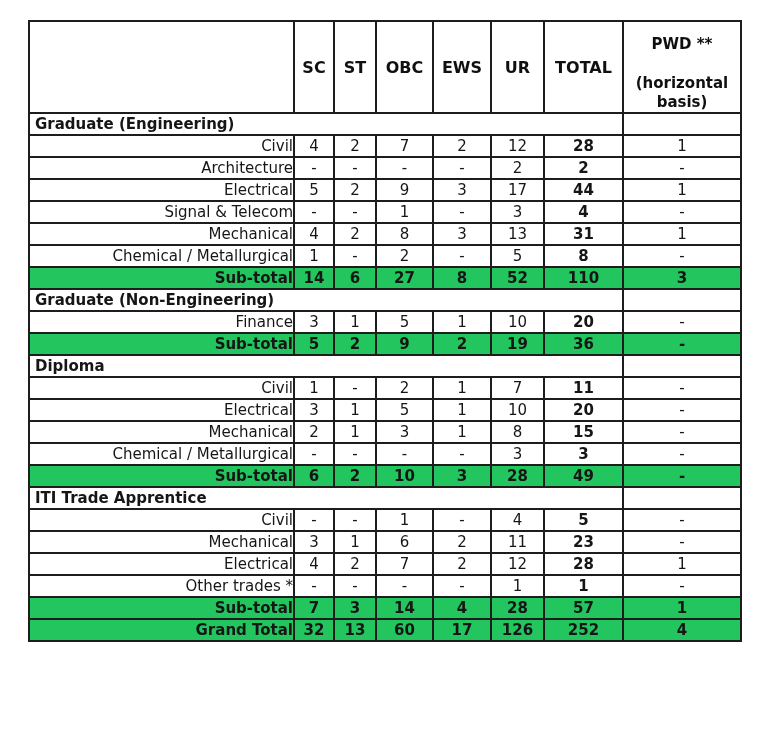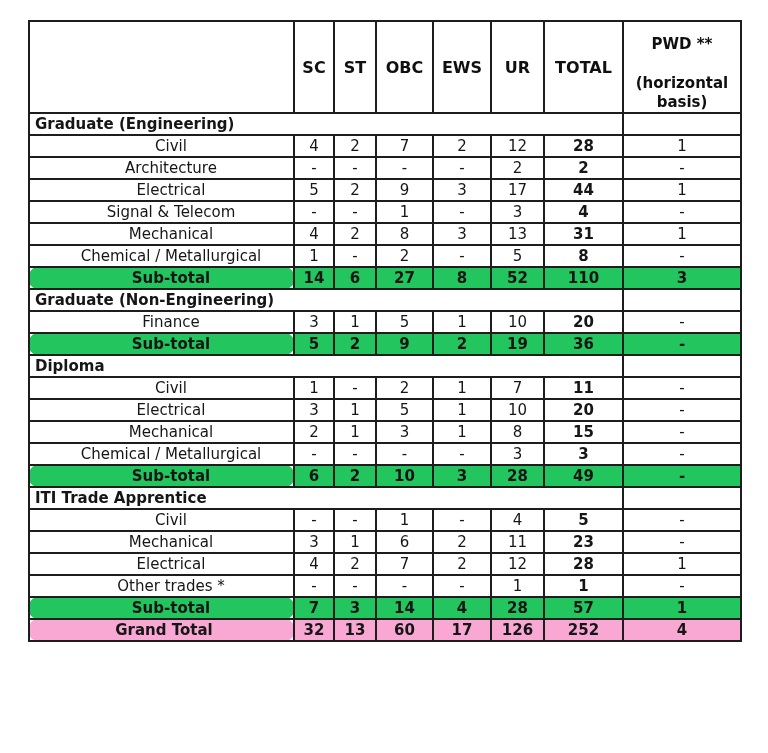--- a/index.html
+++ b/index.html
@@ -17,25 +17,25 @@
   }
   .pwd-inner{
     display:flex;flex-direction:column;align-items:center;
     padding-top:13px;gap:20px;height:100%;box-sizing:border-box;
     font-size:15px;line-height:19px;white-space:normal;
   }
   tbody td{
     height:22px;padding:0;font-size:15px;text-align:center;
     vertical-align:middle;color:#161616;background:#ffffff;
   }
-  .label-cell{text-align:center;padding-left:19px;border-radius:9px;}
+  .label-cell{text-align:right;padding-left:19px;}
   .section-title{text-align:left;padding-left:5px;font-weight:bold;font-size:15px;}
   .total-col{font-weight:bold;}
   .subtotal-row td{background:#22c55e;font-weight:bold;}
-  .grand-row td{background:#f9a8d4;font-weight:bold;}
+  .grand-row td{background:#22c55e;font-weight:bold;}
   .grand-row .label-cell{padding-left:5px;}
 </style>
 </head>
 <body>
 
 <div class="table-wrap">
   <table>
     <colgroup>
       <col style="width:265px">
         <col style="width:40px">

